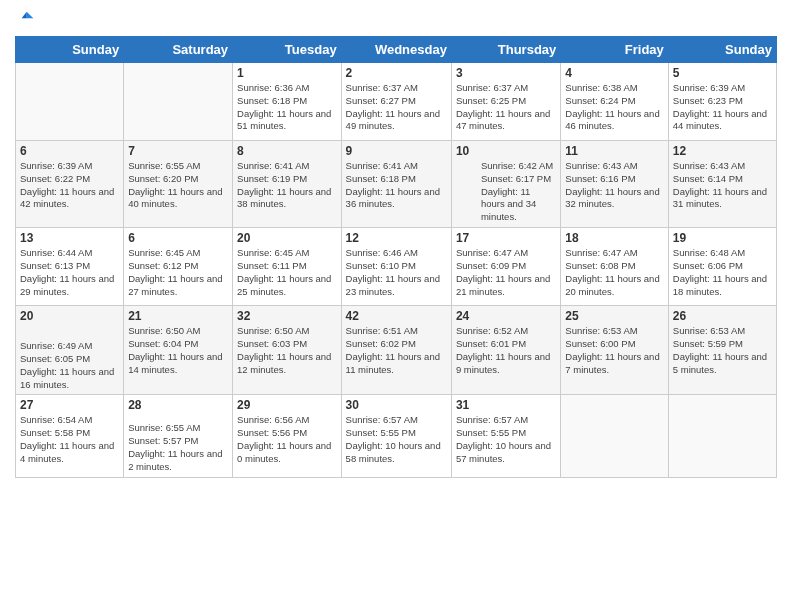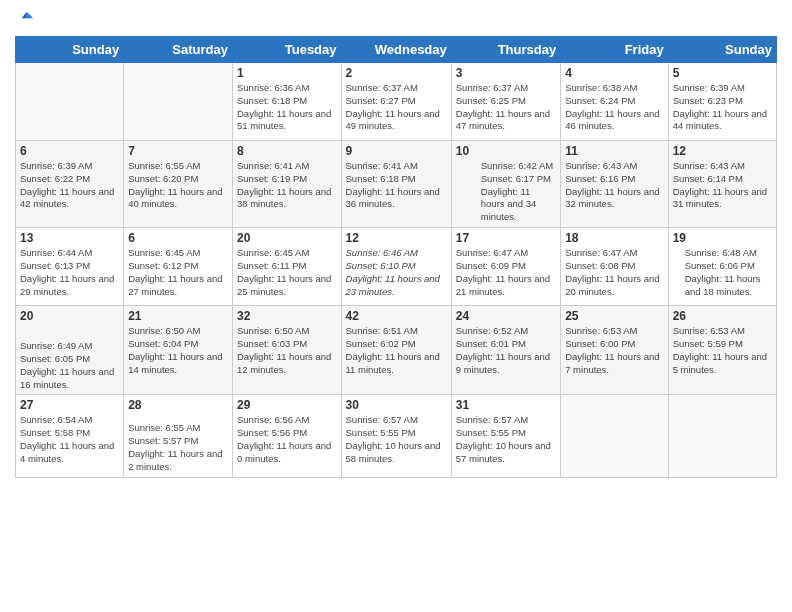--- a/index.html
+++ b/index.html
@@ -220,39 +220,39 @@
 Daylight: 11 hours and 27 minutes.</div>
           </td>
           <td>
             <span class="day-num">20</span>
             <div class="day-info" style="white-space: pre-wrap;">Sunrise: 6:45 AM
 Sunset: 6:11 PM
 Daylight: 11 hours and 25 minutes.</div>
           </td>
           <td>
             <span class="day-num">12</span>
-            <div class="day-info" style="white-space: pre-wrap; font-style: italic;">Sunrise: 6:46 AM
+            <div class="day-info" style="white-space: pre-wrap;">Sunrise: 6:46 AM
 Sunset: 6:10 PM
 Daylight: 11 hours and 23 minutes.</div>
           </td>
           <td>
             <span class="day-num">17</span>
             <div class="day-info" style="white-space: pre-wrap;">Sunrise: 6:47 AM
 Sunset: 6:09 PM
 Daylight: 11 hours and 21 minutes.</div>
           </td>
           <td>
             <span class="day-num">18</span>
             <div class="day-info" style="white-space: pre-wrap;">Sunrise: 6:47 AM
 Sunset: 6:08 PM
 Daylight: 11 hours and 20 minutes.</div>
           </td>
           <td>
             <span class="day-num">19</span>
-            <div class="day-info" style="white-space: pre-wrap; margin-left: 12px;">Sunrise: 6:48 AM
+            <div class="day-info" style="white-space: pre-wrap;">Sunrise: 6:48 AM
 Sunset: 6:06 PM
 Daylight: 11 hours and 18 minutes.</div>
           </td>
         </tr>
         <tr>
           <td>
             <span class="day-num">20</span>
             <div class="day-info" style="white-space: pre-wrap; margin-top: 17px;">Sunrise: 6:49 AM
 Sunset: 6:05 PM
 Daylight: 11 hours and 16 minutes.</div>

